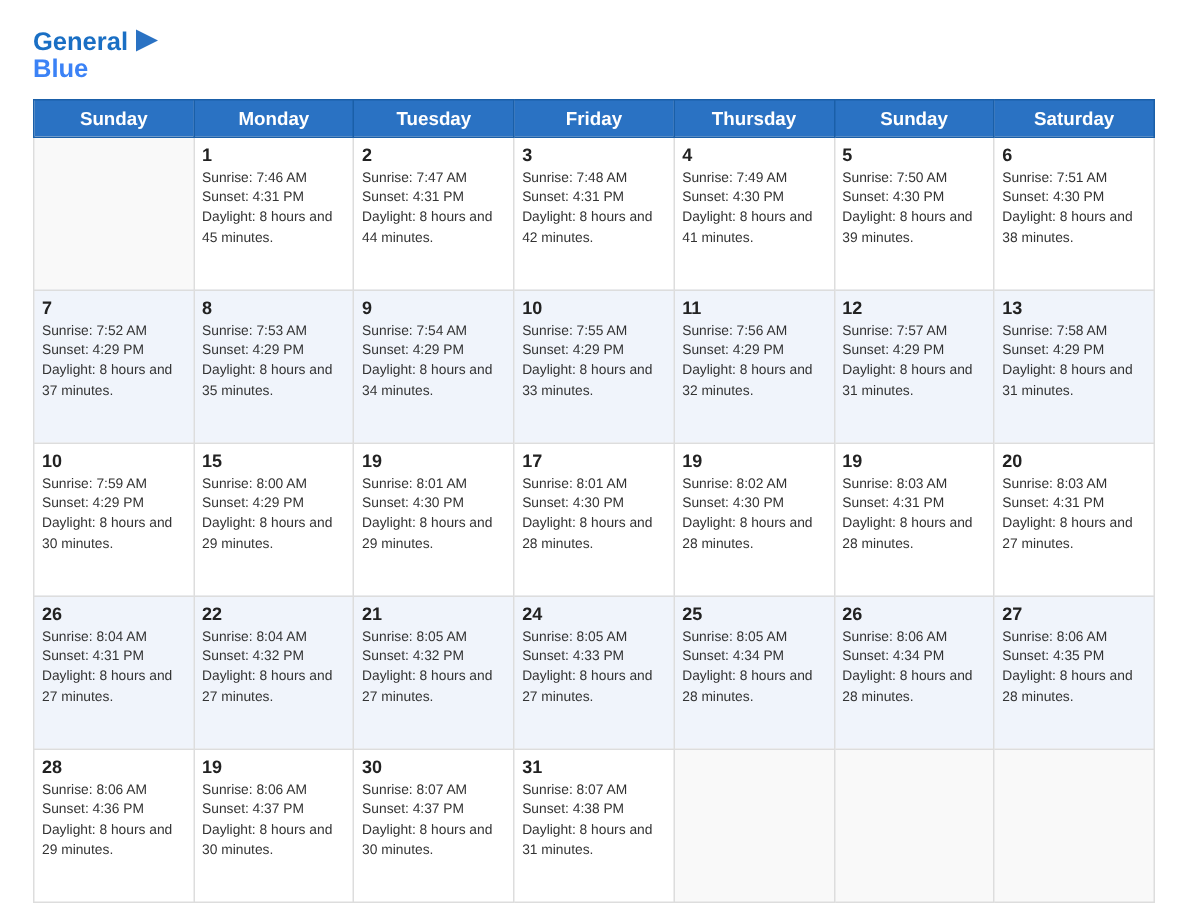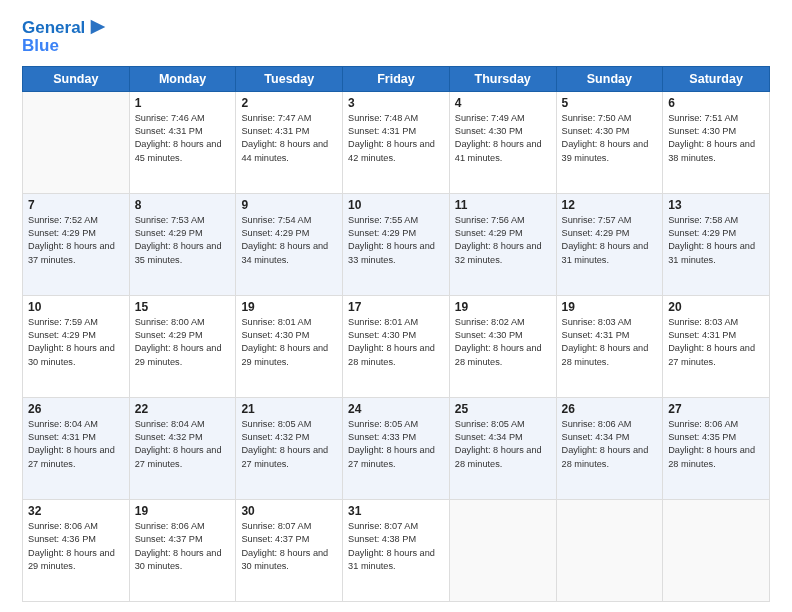--- a/index.html
+++ b/index.html
@@ -246,21 +246,21 @@
         <span class="day-num">26</span>
         <span class="cell-text">Sunrise: 8:06 AM<br>Sunset: 4:34 PM<br>Daylight: 8 hours and 28 minutes.</span>
       </td>
           <td>
         <span class="day-num">27</span>
         <span class="cell-text">Sunrise: 8:06 AM<br>Sunset: 4:35 PM<br>Daylight: 8 hours and 28 minutes.</span>
       </td>
         </tr>
         <tr>
           <td>
-        <span class="day-num">32</span>
+        <span class="day-num">28</span>
         <span class="cell-text">Sunrise: 8:06 AM<br>Sunset: 4:36 PM<br>Daylight: 8 hours and 29 minutes.</span>
       </td>
           <td>
         <span class="day-num">19</span>
         <span class="cell-text">Sunrise: 8:06 AM<br>Sunset: 4:37 PM<br>Daylight: 8 hours and 30 minutes.</span>
       </td>
           <td>
         <span class="day-num">30</span>
         <span class="cell-text">Sunrise: 8:07 AM<br>Sunset: 4:37 PM<br>Daylight: 8 hours and 30 minutes.</span>
       </td>

